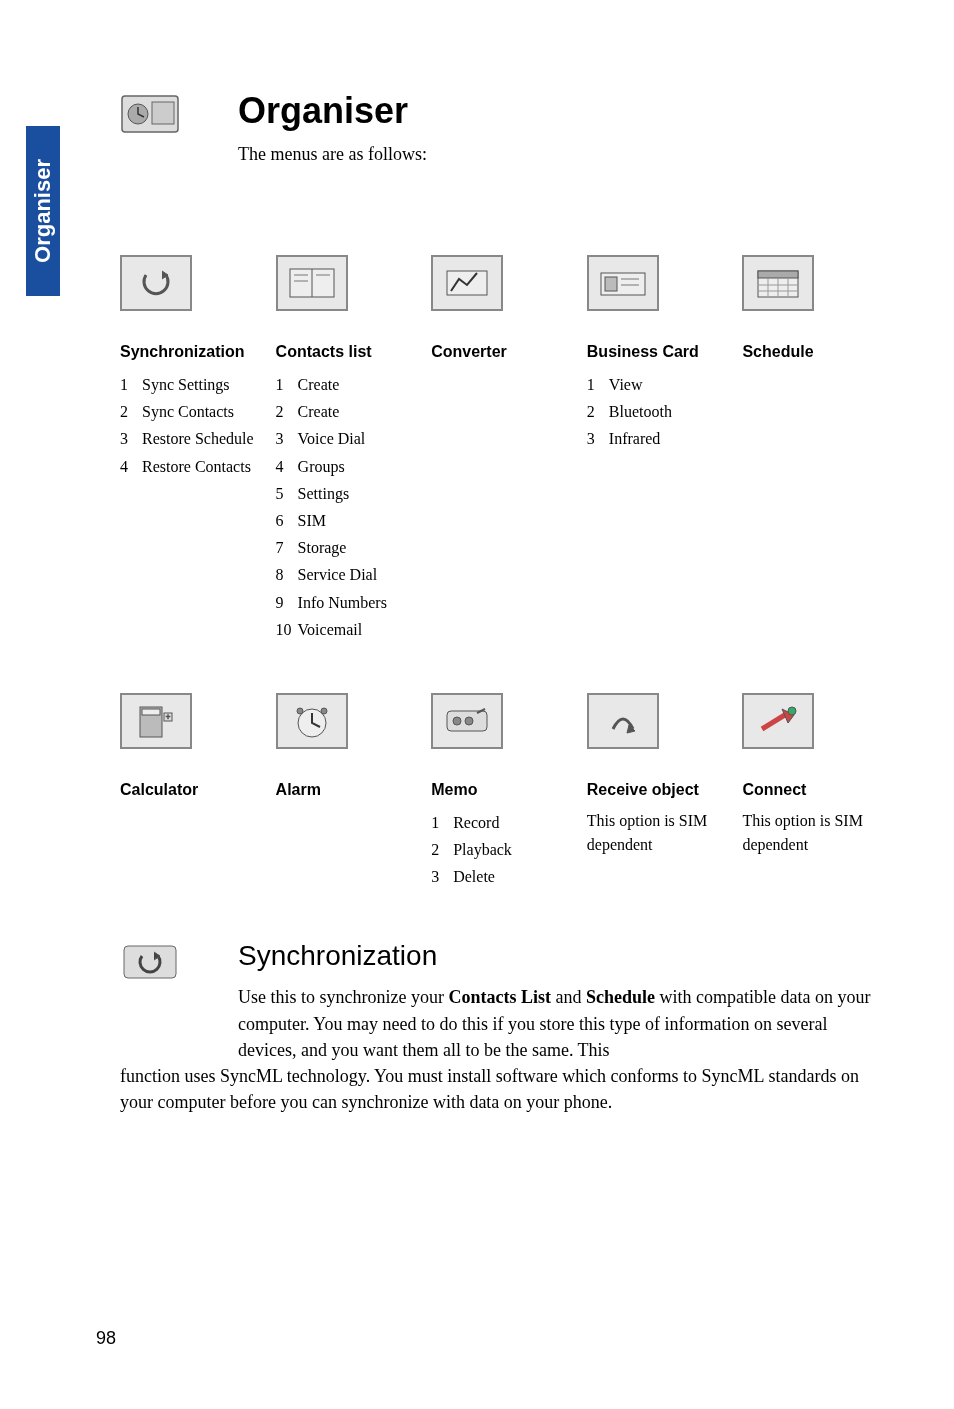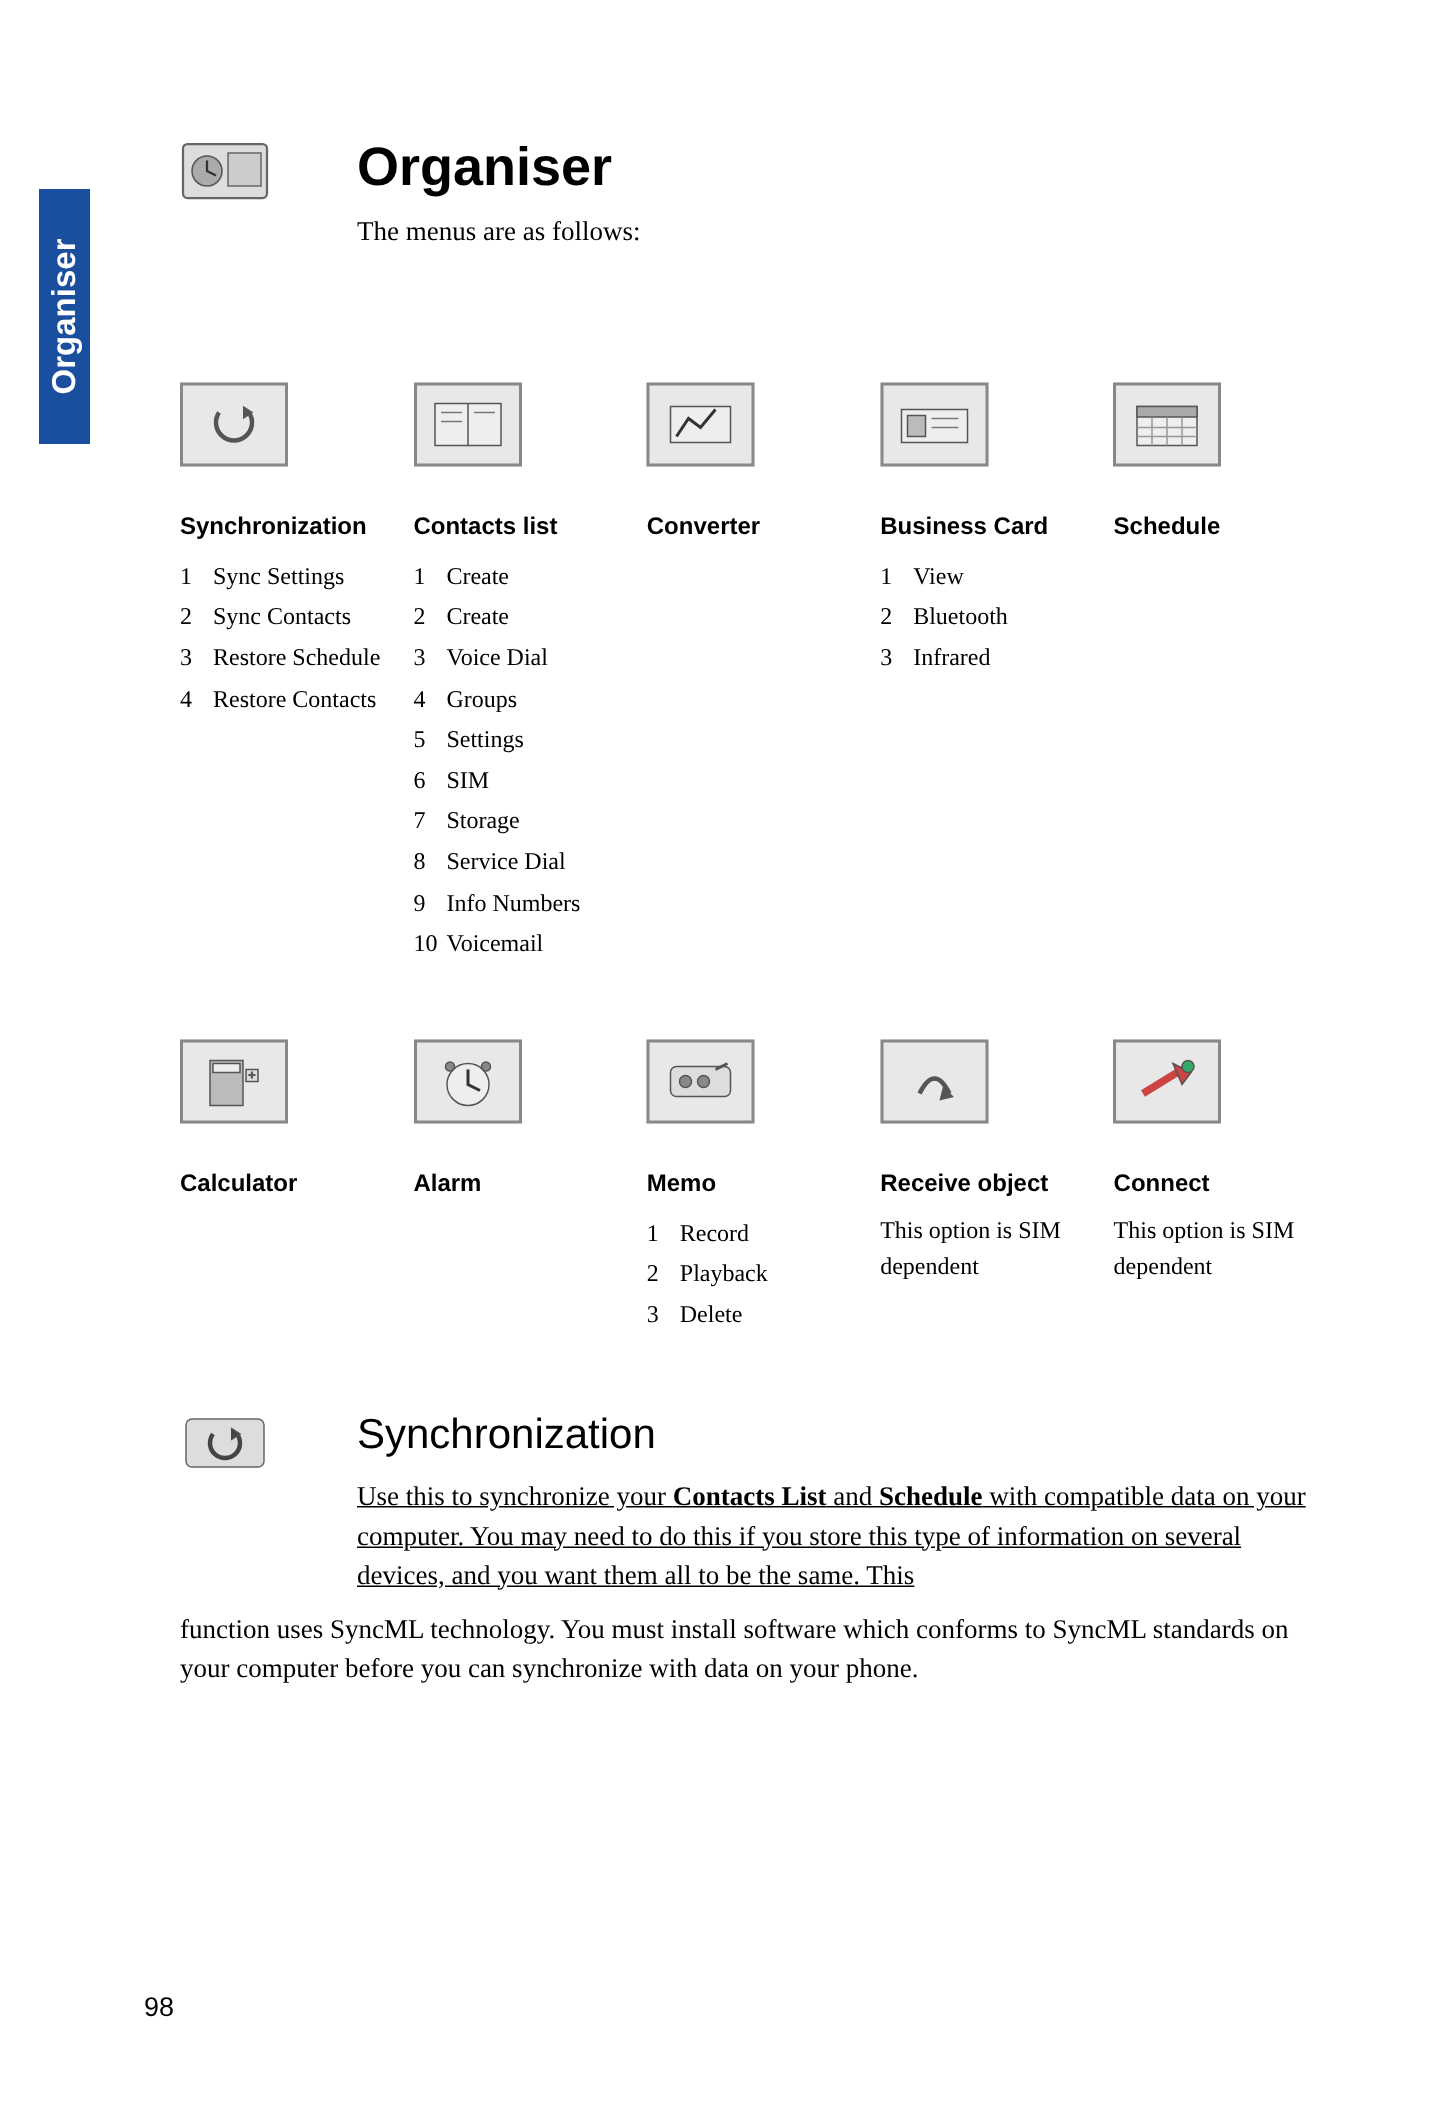--- a/index.html
+++ b/index.html
@@ -130,27 +130,26 @@
     h2 {
       font-family: Arial, Helvetica, sans-serif;
       font-weight: normal;
       font-size: 28px;
       margin-bottom: 12px;
     }
     .section-body {
       font-family: Georgia, 'Times New Roman', serif;
       font-size: 18px;
       line-height: 1.45;
-      text-decoration: underline;
     }
     .section-body-continued {
       font-family: Georgia, 'Times New Roman', serif;
       font-size: 18px;
       line-height: 1.45;
-      margin-top: 10px;
+      margin-top: 0;
     }
     .page-number {
       position: absolute;
       left: 72px;
       bottom: 60px;
       font-family: Arial, Helvetica, sans-serif;
       font-size: 18px;
       margin-left: 24px;
     }
     .placeholder-svg {

